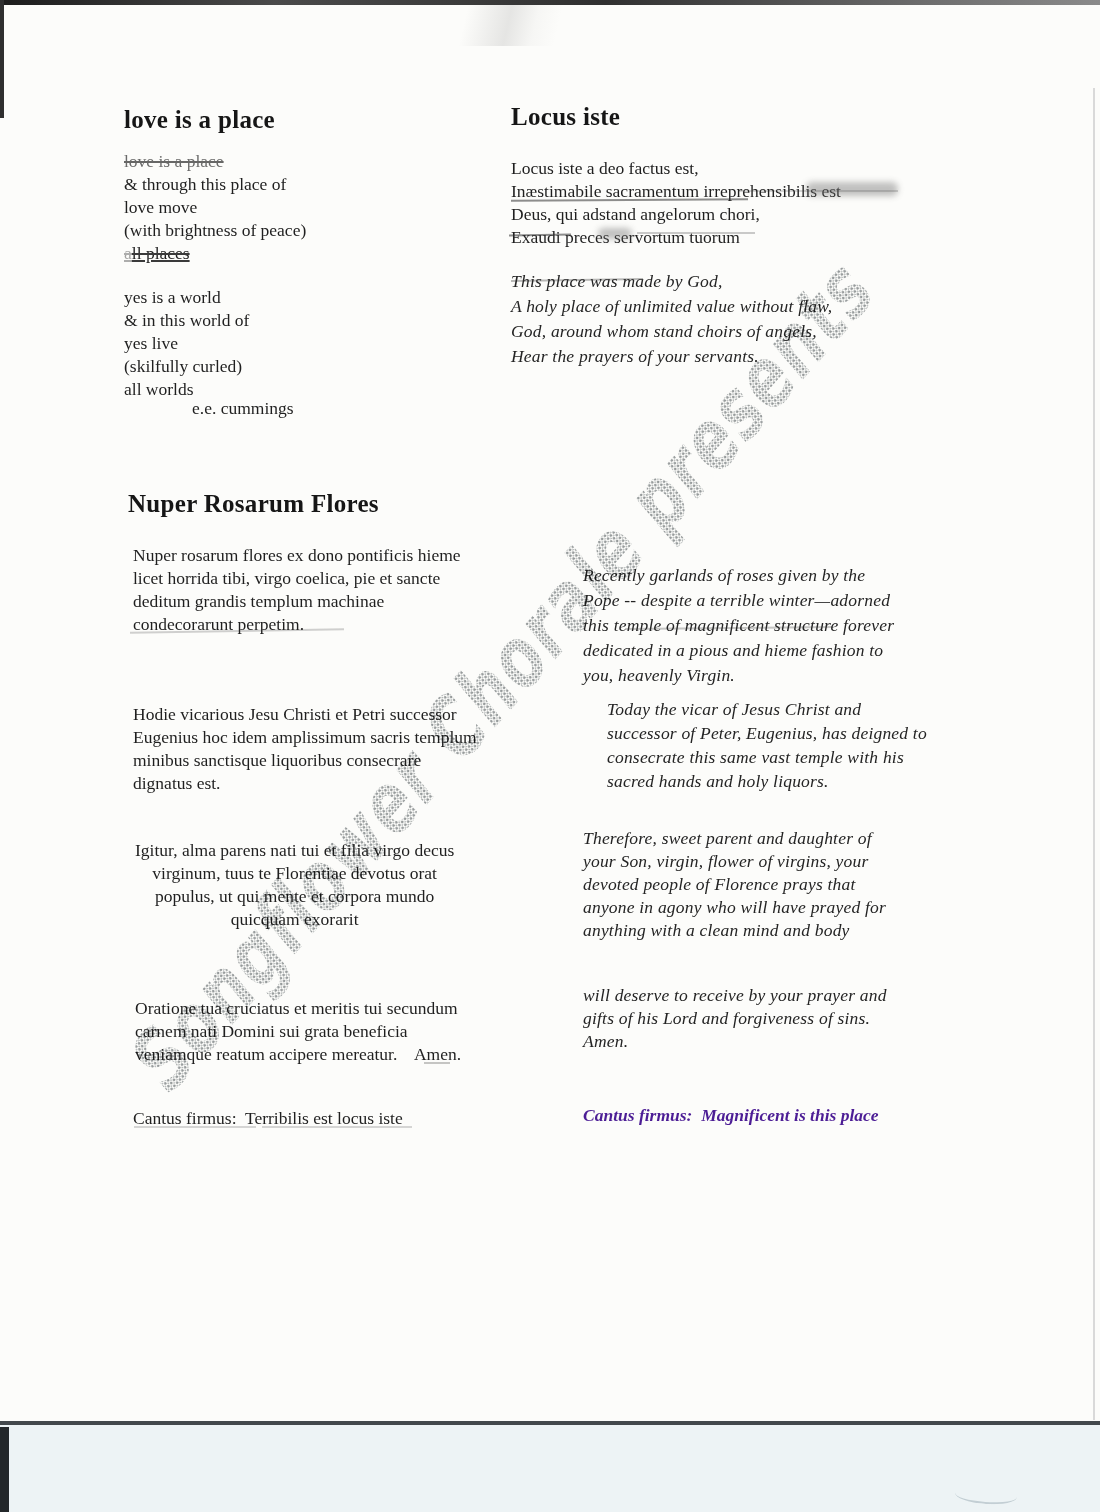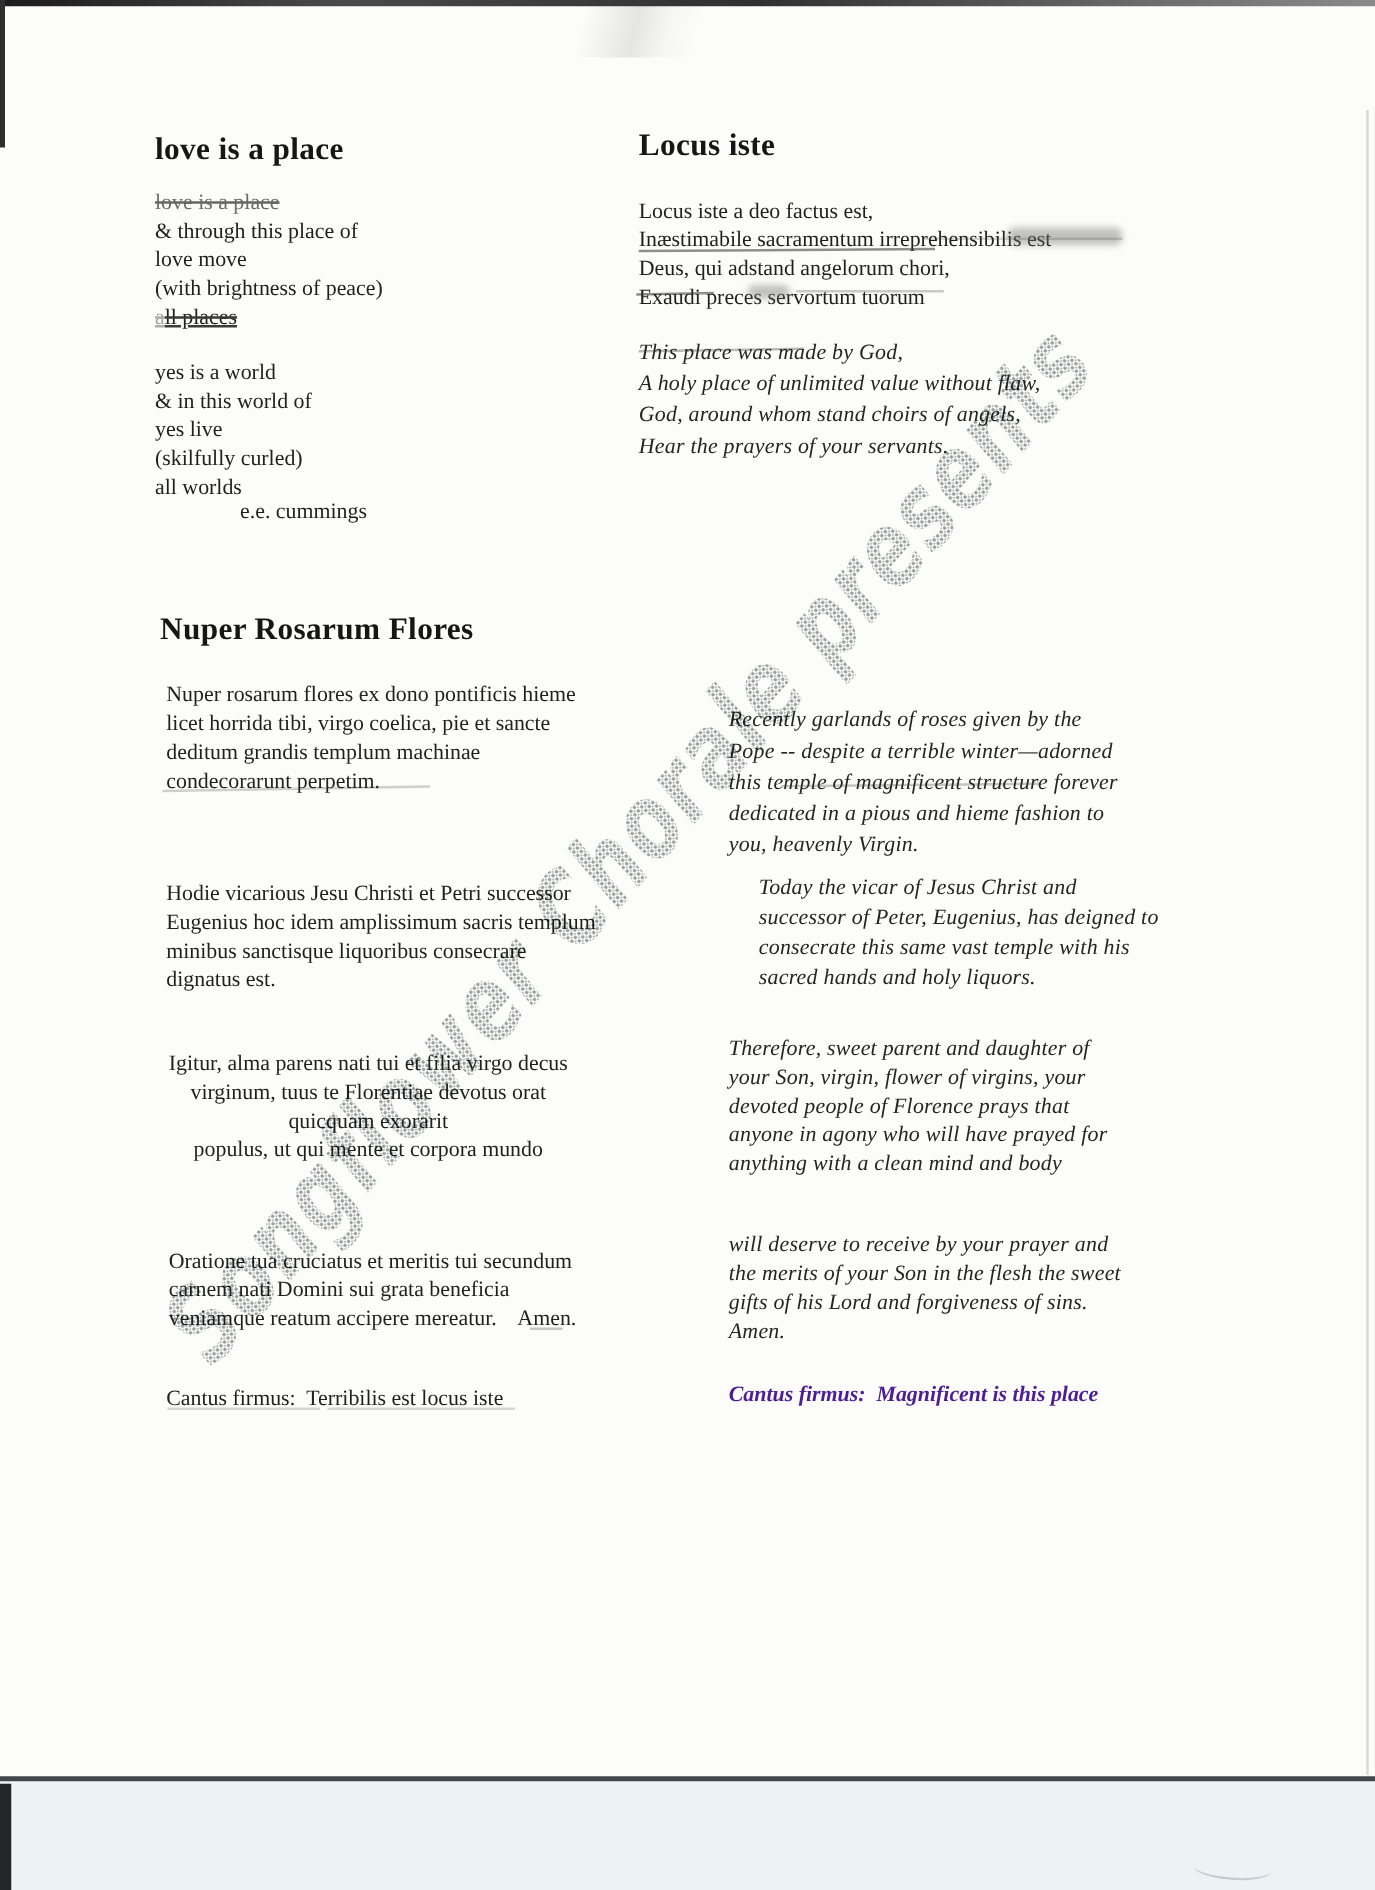--- a/index.html
+++ b/index.html
@@ -115,22 +115,22 @@
   </section>
   <section class="abs content" style="left:133px; top:703px;">
     <div class="line">Hodie vicarious Jesu Christi et Petri successor</div>
     <div class="line">Eugenius hoc idem amplissimum sacris templum</div>
     <div class="line">minibus sanctisque liquoribus consecrare</div>
     <div class="line">dignatus est.</div>
   </section>
   <section class="abs content" style="left:135px; top:839px;text-align:center;">
     <div class="line">Igitur, alma parens nati tui et filia virgo decus</div>
     <div class="line">virginum, tuus te Florentiae devotus orat</div>
+    <div class="line">populus, ut qui mente et corpora mundo</div>
     <div class="line">quicquam exorarit</div>
-    <div class="line">populus, ut qui mente et corpora mundo</div>
   </section>
   <section class="abs content" style="left:135px; top:997px;">
     <div class="line">Oratione tua cruciatus et meritis tui secundum</div>
     <div class="line">carnem nati Domini sui grata beneficia</div>
     <div class="line">veniamque reatum accipere mereatur.    Amen.</div>
   </section>
   <div class="abs content line" style="left:133px; top:1107px;">Cantus firmus:  Terribilis est locus iste</div>
 
   <section class="abs content eng lh25" style="left:583px; top:539px;margin-top:24px;">
     <div class="line">Recently garlands of roses given by the</div>
@@ -147,21 +147,20 @@
   </section>
   <section class="abs content eng" style="left:583px; top:827px;">
     <div class="line">Therefore, sweet parent and daughter of</div>
     <div class="line">your Son, virgin, flower of virgins, your</div>
     <div class="line">devoted people of Florence prays that</div>
     <div class="line">anyone in agony who will have prayed for</div>
     <div class="line">anything with a clean mind and body</div>
   </section>
   <section class="abs content eng" style="left:583px; top:984px;">
     <div class="line">will deserve to receive by your prayer and</div>
-    <div class="line">the merits of your Son in the flesh the sweet</div>
     <div class="line">gifts of his Lord and forgiveness of sins.</div>
     <div class="line">Amen.</div>
   </section>
   <div class="abs content line eng-cantus" style="left:583px; top:1104px; font-style:italic; font-weight:bold; color:#4c1d95;">Cantus firmus:  Magnificent is this place</div>
 
   <div class="artifact aline" style="left:511px; top:199px; width:237px; transform:rotate(-.4deg);"></div>
   <div class="artifact asmudge" style="left:806px; top:182px; width:92px; height:14px;"></div>
   <div class="artifact aline" style="left:738px; top:190px; width:160px; opacity:.35;"></div>
   <div class="artifact aline" style="left:509px; top:234px; width:62px; transform:rotate(-1deg);"></div>
   <div class="artifact aline" style="left:637px; top:232px; width:118px; opacity:.45;"></div>

